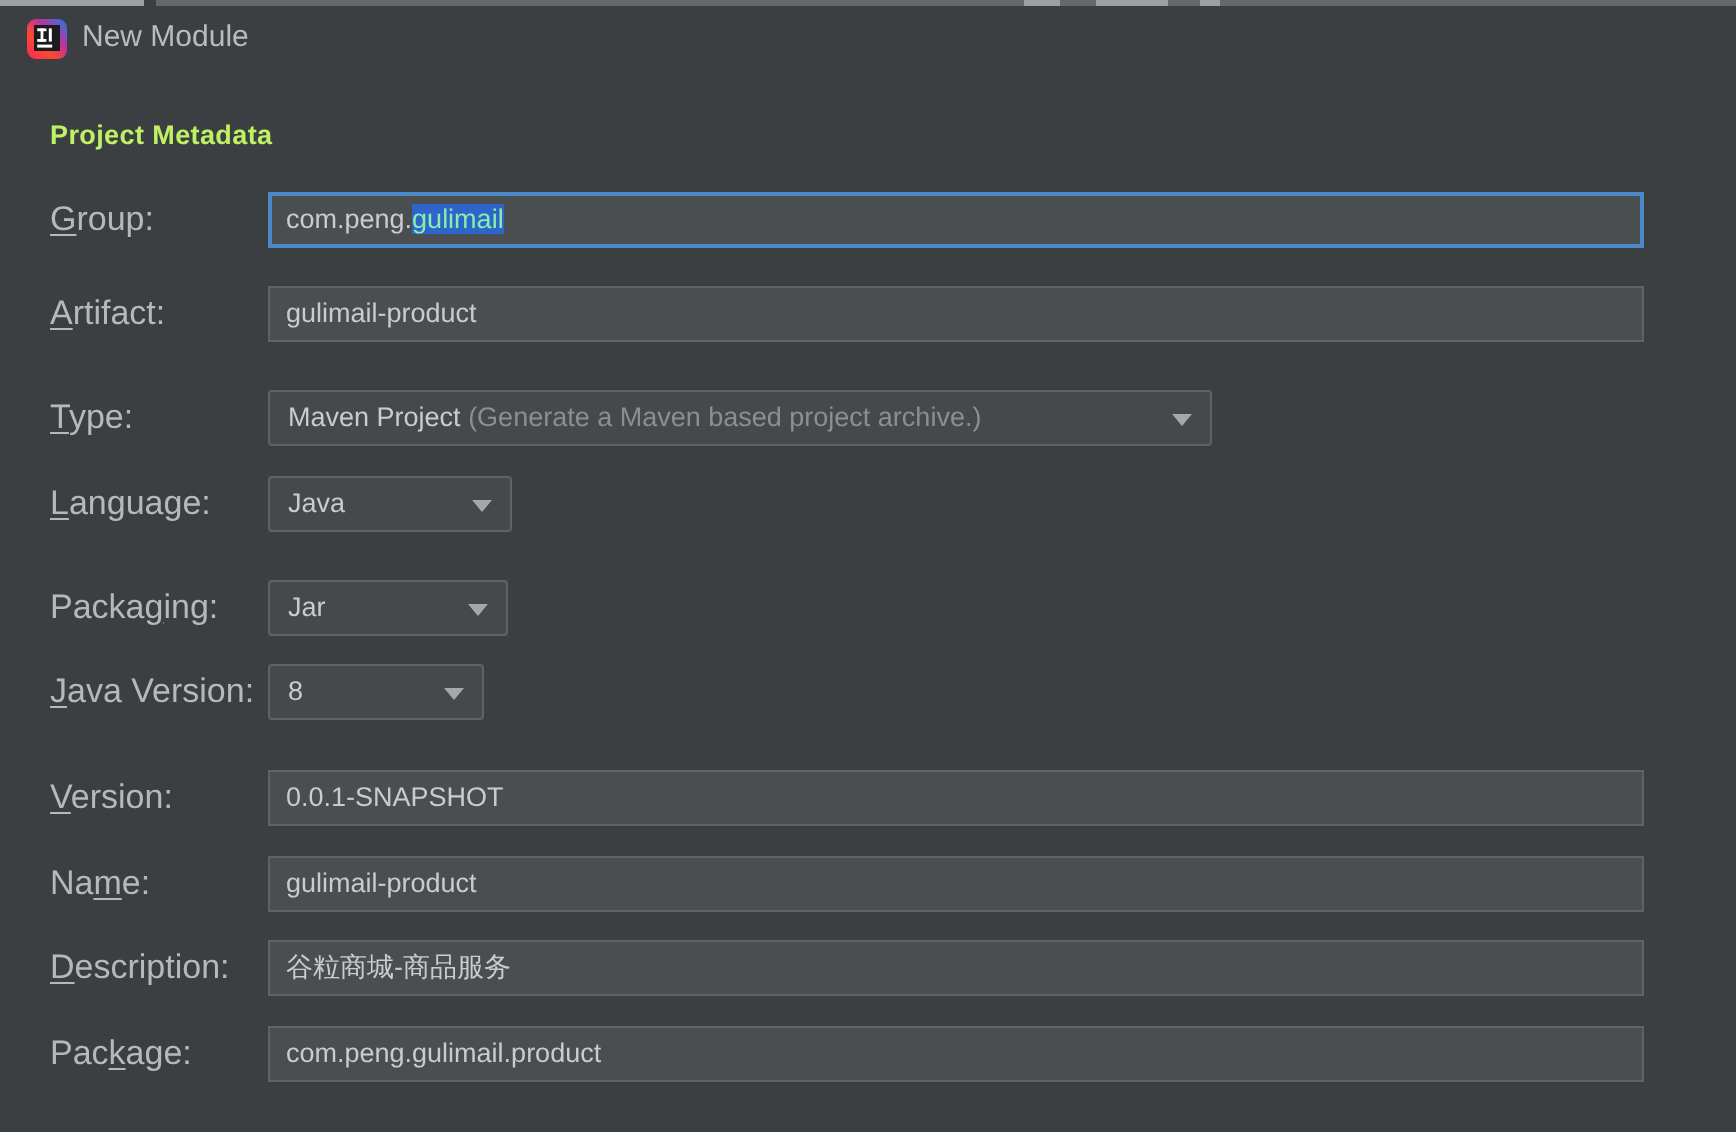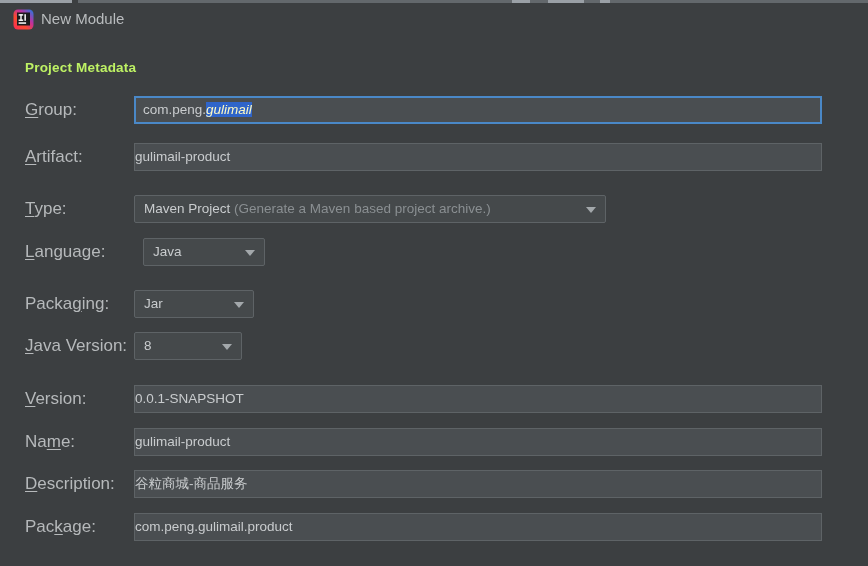--- a/index.html
+++ b/index.html
@@ -95,36 +95,36 @@
     position: absolute;
     left: 134px;
     top: 0;
     height: 28px;
     box-sizing: border-box;
     background: #4a4e51;
     border: 1px solid #5e6366;
     color: #c9ccce;
     font-size: 13.5px;
     line-height: 26px;
+    padding-left: 8px;
     white-space: nowrap;
     overflow: hidden;
   }
   .field.wide { width: 688px; }
 
   
   .field.focused {
     border: 2px solid #4a88c7;
     background: #4a4e51;
     line-height: 24px;
     padding-left: 7px;
   }
   .sel {
     background: #2f65ca;
-    color: #fef9c3;
-    font-style: italic;
+    color: #86efac;
   }
 
   
   .combo {
     position: absolute;
     left: 134px;
     top: 0;
     height: 28px;
     box-sizing: border-box;
     background: #45494b;
@@ -141,21 +141,21 @@
   .combo .arrow {
     position: absolute;
     right: 9px;
     top: 11px;
     width: 0; height: 0;
     border-left: 5px solid transparent;
     border-right: 5px solid transparent;
     border-top: 6px solid #a3a8ab;
   }
   .combo.type { width: 472px; }
-  .combo.lang { width: 122px; margin-left: 9px; }
+  .combo.lang { width: 122px; }
   .combo.pkg  { width: 120px; }
   .combo.jver { width: 108px; }
 </style>
 </head>
 <body>
 
 <div id="bg-strip">
   <div class="seg" style="left:0px;width:72px;"></div>
   <div class="seg dim" style="left:78px;width:832px;"></div>
   <div class="seg" style="left:512px;width:18px;"></div>

